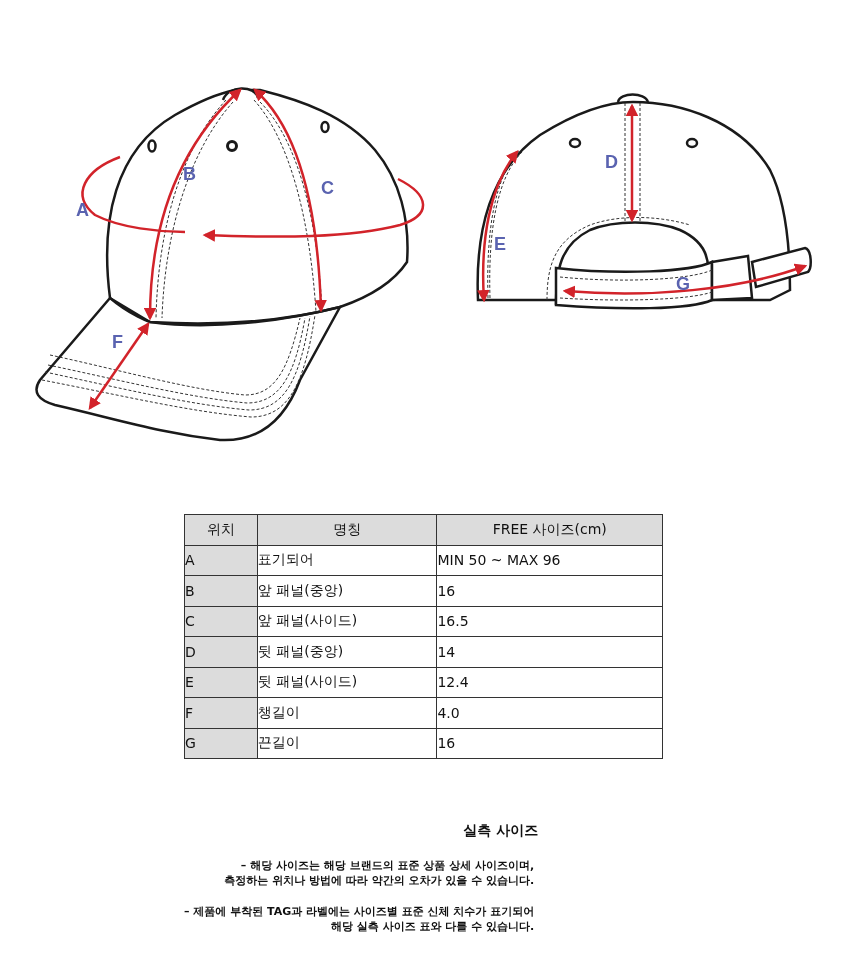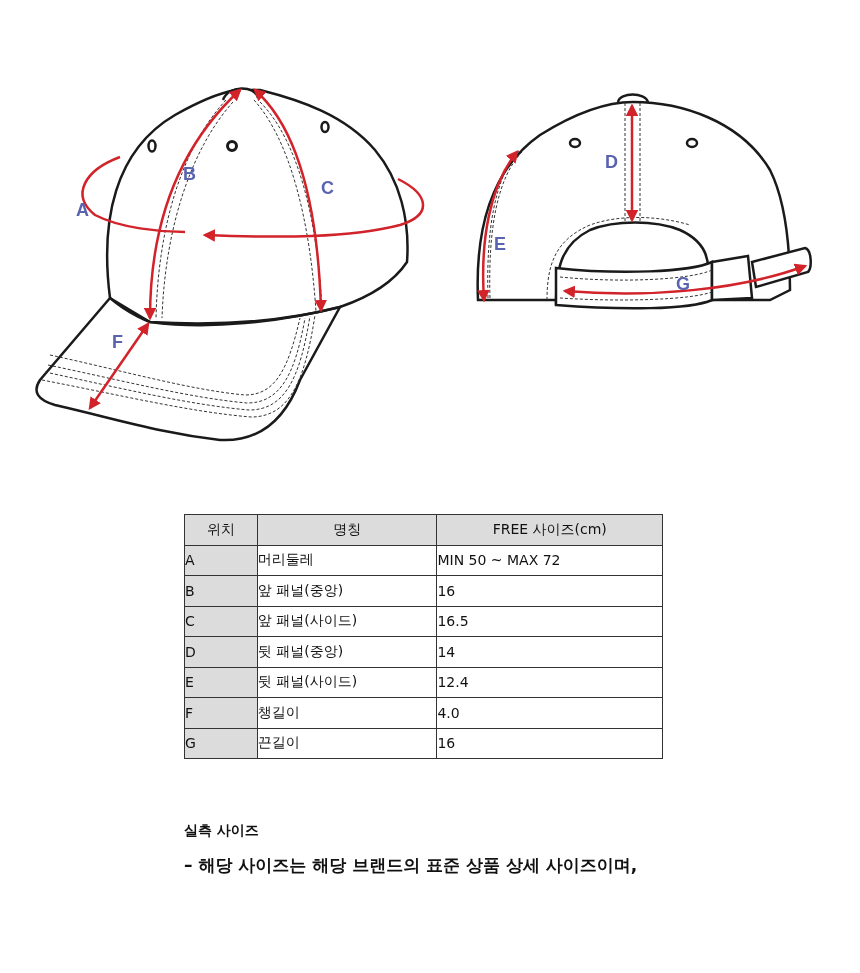--- a/index.html
+++ b/index.html
@@ -7,23 +7,23 @@
   .diagram { position: absolute; left: 0; top: 0; width: 860px; height: 460px; }
   .diagram svg { width: 860px; height: 460px; display: block; }
   .lbl { font-family: "Liberation Sans", sans-serif; font-weight: bold; font-size: 18px; fill: #5a63b0; }
   table.size-table { position: absolute; left: 184px; top: 514px; width: 479px; border-collapse: collapse; font-family: "DejaVu Sans", sans-serif; font-size: 14px; }
   table.size-table th, table.size-table td { border: 1px solid #333; height: 29.5px; padding: 0; font-weight: normal; }
   table.size-table th { background: #dcdcdc; }
   table.size-table td.pos { background: #dcdcdc; }
   table.size-table col.c1 { width: 73px; }
   table.size-table col.c2 { width: 180px; }
   table.size-table col.c3 { width: 226px; }
-  .notes { position: absolute; left: 184px; top: 822px; font-family: "DejaVu Sans", sans-serif; }
+  .notes { position: absolute; left: 184px; top: 822px; font-family: "DejaVu Sans", sans-serif; text-align: right; }
   .notes h3 { margin: 0 0 18px 0; font-size: 14px; font-weight: bold; }
-  .notes p { margin: 0 11px 16px 0; font-size: 17px; line-height: 15px; font-weight: bold; }
+  .notes p { margin: 0 4px 16px 0; font-size: 11px; line-height: 15px; font-weight: bold; }
 </style>
 </head>
 <body>
 
 <div class="diagram">
 <svg viewBox="0 0 860 460" xmlns="http://www.w3.org/2000/svg">
   <defs>
     <marker id="ah" viewBox="0 0 10 10" refX="8" refY="5" markerWidth="5" markerHeight="5" orient="auto-start-reverse">
       <path d="M0,0 L10,5 L0,10 z" fill="#d2232a"></path>
     </marker>
@@ -112,22 +112,22 @@
   <thead>
     <tr>
       <th>위치</th>
       <th>명칭</th>
       <th>FREE 사이즈(cm)</th>
     </tr>
   </thead>
   <tbody>
     <tr>
       <td class="pos">A</td>
-      <td>머리둘레</td>
-      <td>MIN 50 ~ MAX 72</td>
+      <td>표기되어</td>
+      <td>MIN 50 ~ MAX 96</td>
     </tr>
     <tr>
       <td class="pos">B</td>
       <td>앞 패널(중앙)</td>
       <td>16</td>
     </tr>
     <tr>
       <td class="pos">C</td>
       <td>앞 패널(사이드)</td>
       <td>16.5</td>
@@ -152,14 +152,19 @@
       <td>끈길이</td>
       <td>16</td>
     </tr>
   </tbody>
 </table>
 
 <div class="notes">
   <h3>실측 사이즈</h3>
   <p>
     <span>– 해당 사이즈는 해당 브랜드의 표준 상품 상세 사이즈이며,</span><br>
+    <span>측정하는 위치나 방법에 따라 약간의 오차가 있을 수 있습니다.</span>
+  </p>
+  <p>
+    <span>– 제품에 부착된 TAG과 라벨에는 사이즈별 표준 신체 치수가 표기되어</span><br>
+    <span>해당 실측 사이즈 표와 다를 수 있습니다.</span>
   </p>
 </div>
 
 </body></html>

